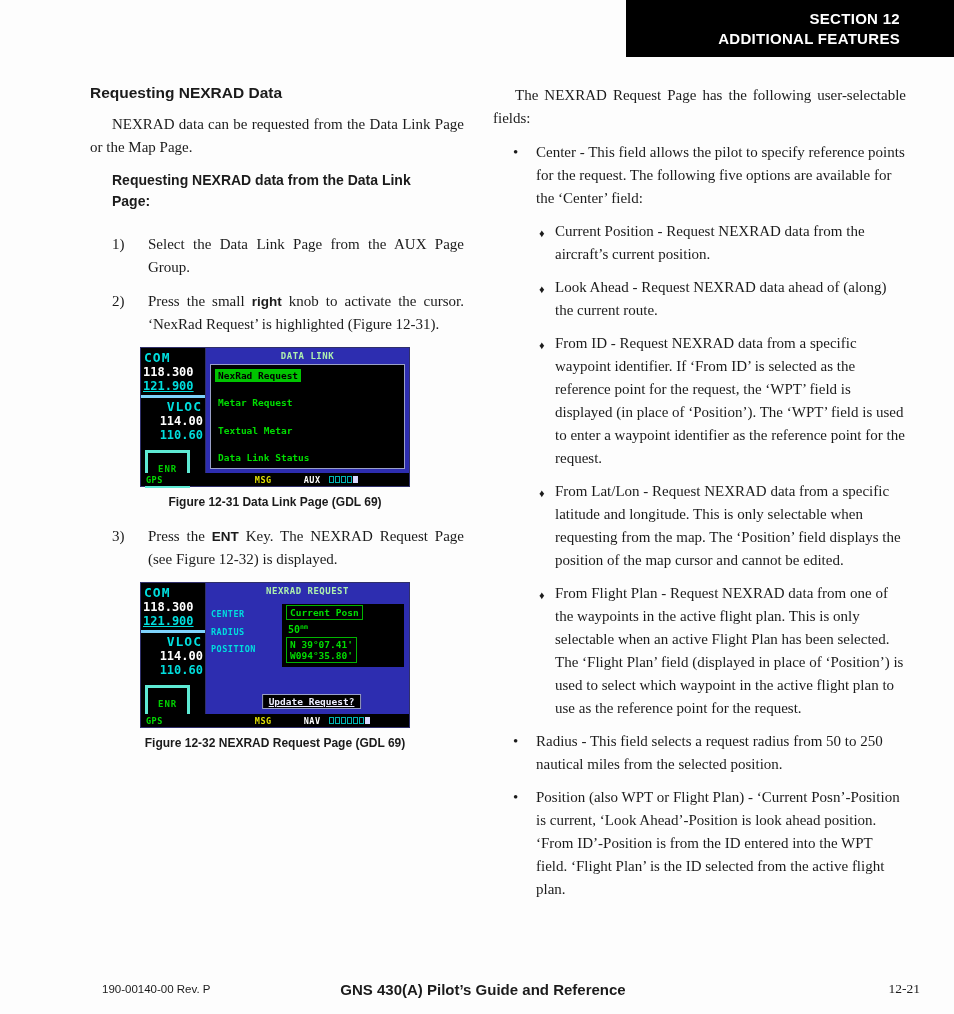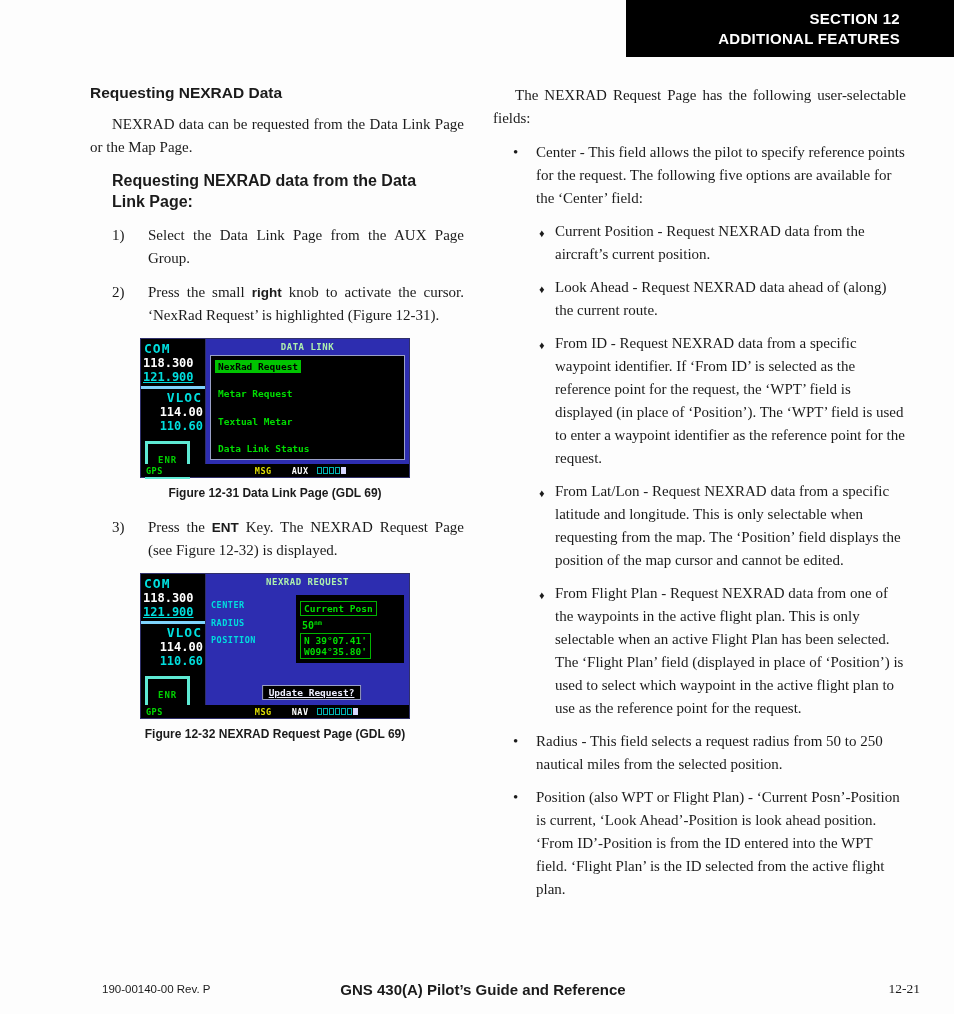--- a/index.html
+++ b/index.html
@@ -33,22 +33,22 @@
     font-family: "Liberation Sans", sans-serif;
     font-size: 15.5px; font-weight: bold; margin-bottom: 11px;
   }
   .body-p { font-size: 15px; line-height: 23px; }
   .just { text-align: justify; }
   .indent { text-indent: 22px; }
   .mb { margin-bottom: 11px; }
 
   .h-sub {
     font-family: "Liberation Sans", sans-serif;
-    font-size: 16px; font-weight: bold; line-height: 21px;
-    margin: 2px 0 12px 22px; width: 330px;
+    font-size: 14px; font-weight: bold; line-height: 21px;
+    margin: 2px 0 21px 22px; width: 330px;
   }
 
   .step { display: flex; padding-left: 22px; margin-bottom: 11px; font-size: 15px; line-height: 23px; }
   .step .num { flex: 0 0 36px; }
   .step .txt { flex: 1; text-align: justify; }
   .key { font-family: "Liberation Sans", sans-serif; font-weight: bold; font-size: 13.5px; }
 
   figure { width: 270px; margin: 2px 0 16px 50px; }
   figcaption {
     font-family: "Liberation Sans", sans-serif;
@@ -97,34 +97,34 @@
     flex: 1; margin: 2px 4px 4px; background: #000;
     border: 1px solid #9aa0c8; padding: 4px 4px;
     display: flex; flex-direction: column; justify-content: space-between; align-items: flex-start;
   }
   .menu-item { color: #00dd00; font-size: 9.5px; padding: 1px 3px; white-space: nowrap; }
   .menu-item.selected { background: #00c400; color: #000; }
 
   .gns-status { flex: 0 0 13px; background: #000; display: flex; align-items: center; font-size: 8.5px; letter-spacing: .5px; }
   .st-gps  { color: #00dd00; margin-left: 5px; }
   .st-msg  { color: #dede00; margin-left: 92px; }
-  .st-page { color: #fff; margin-left: 20px; text-align: right; }
+  .st-page { color: #fff; margin-left: 32px; text-align: right; }
   .boxes { display: flex; gap: 1px; margin-left: 8px; align-items: center; }
   .bx { width: 5px; height: 7px; border: 1px solid #00b4b4; }
   .bx.fill { background: #d8d8ff; border-color: #d8d8ff; }
 
   
   .nx-body { flex: 1; position: relative; min-height: 0; }
   .nx-label { position: absolute; left: 5px; color: #00dede; font-size: 8.5px; letter-spacing: .5px; }
   .l-center   { top: 12px; }
   .l-radius   { top: 30px; }
   .l-position { top: 47px; }
   .nx-panel {
-    position: absolute; right: 5px; top: 7px; width: 108px;
-    background: #000; padding: 6px 4px 4px;
+    position: absolute; right: 5px; top: 7px; width: 122px;
+    background: #000; padding: 1px 4px 4px;
     display: flex; flex-direction: column; align-items: flex-start;
   }
   .nx-box { border: 1px solid #00b400; color: #00dd00; font-size: 9.5px; padding: 1px 3px; white-space: nowrap; }
   .nx-radius-val { color: #00dd00; font-size: 10px; margin: 3px 0 2px 2px; }
   .nx-radius-val sup { font-size: 6.5px; }
   .nx-pos-line { line-height: 11px; }
   .nx-update {
     position: absolute; bottom: 5px; left: 52%; transform: translateX(-50%);
     background: #000; border: 1px solid #9aa0c8;
     color: #eef; font-size: 9.5px; padding: 1px 6px;

